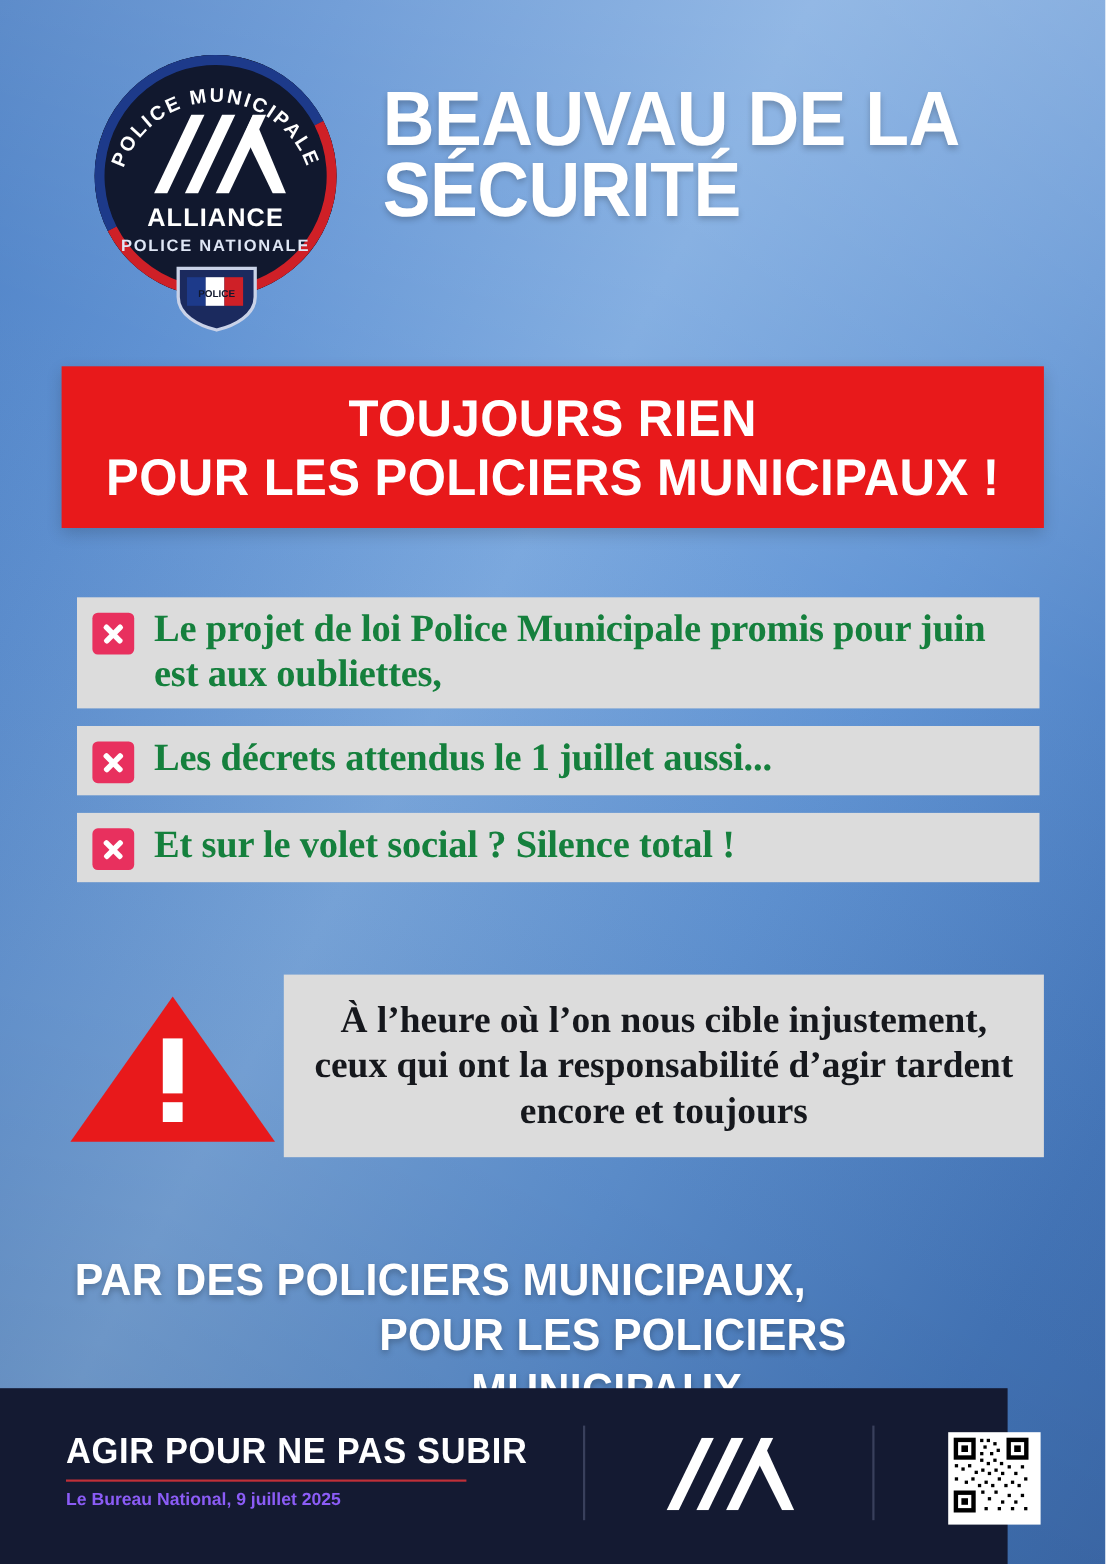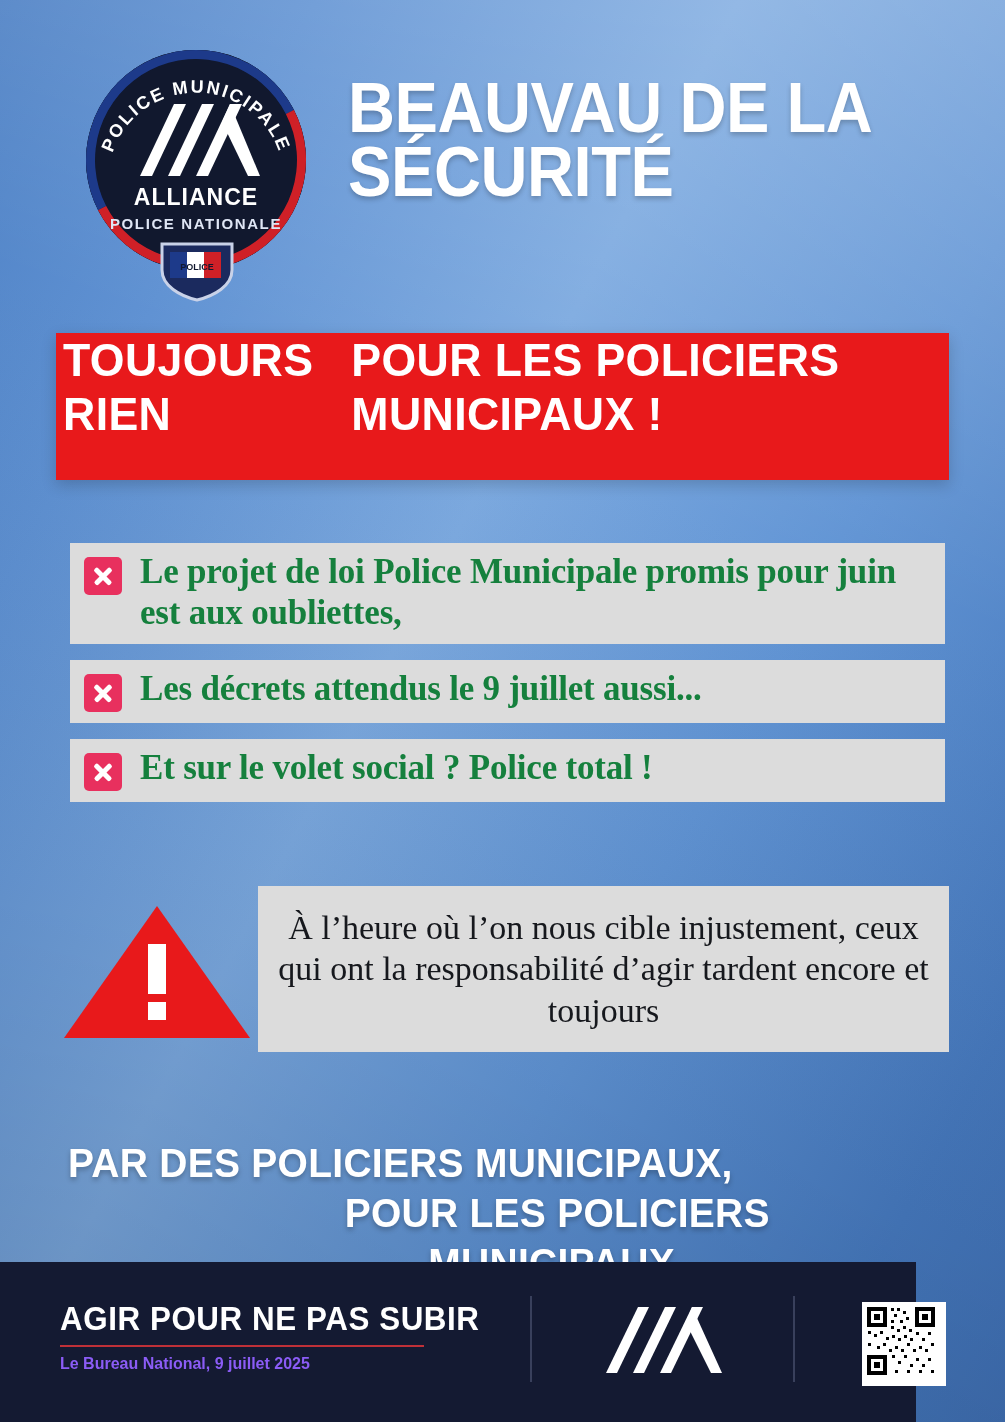--- a/index.html
+++ b/index.html
@@ -134,21 +134,22 @@
 
   
   .red-banner {
     position: absolute;
     left: 56px;
     top: 333px;
     width: 893px;
     height: 147px;
     background: #e8191b;
     display: flex;
-    flex-direction: row;
+    flex-direction: column;
+    align-items: center;
     justify-content: center;
     box-shadow: 0 5px 14px rgba(0,0,0,0.18);
   }
   .red-banner div {
     color: #ffffff;
     font-family: "Liberation Sans Narrow", "Liberation Sans", sans-serif;
     font-weight: bold;
     font-size: 47px;
     line-height: 1.14;
     letter-spacing: 0.4px;
@@ -228,21 +229,21 @@
     height: 166px;
     background: #dcdcdc;
     display: flex;
     align-items: center;
     justify-content: center;
     text-align: center;
   }
   .warn-text {
     color: #16181d;
     font-family: "Liberation Serif", serif;
-    font-weight: normal;
+    font-weight: bold;
     font-size: 34px;
     line-height: 1.22;
     padding: 0 18px;
   }
 
   
   .slogan {
     position: absolute;
     left: 68px;
     top: 1138px;
@@ -373,25 +374,25 @@
     <div>POUR LES POLICIERS MUNICIPAUX !</div>
   </div>
 
   <div class="bullets">
     <div class="bullet-row">
       <span class="xbox"></span>
       <span class="bullet-text">Le projet de loi Police Municipale promis pour juin est aux oubliettes,</span>
     </div>
     <div class="bullet-row">
       <span class="xbox"></span>
-      <span class="bullet-text">Les décrets attendus le 9 juillet aussi...</span>
+      <span class="bullet-text">Les décrets attendus le 1 juillet aussi...</span>
     </div>
     <div class="bullet-row">
       <span class="xbox"></span>
-      <span class="bullet-text">Et sur le volet social ? Police total !</span>
+      <span class="bullet-text">Et sur le volet social ? Silence total !</span>
     </div>
   </div>
 
   <div class="warn-wrap">
     <svg class="warn-triangle" viewBox="0 0 190 140">
       <polygon points="95,4 188,136 2,136" fill="#e8191b"></polygon>
       <rect x="86" y="42" width="18" height="50" fill="#ffffff"></rect>
       <rect x="86" y="100" width="18" height="18" fill="#ffffff"></rect>
     </svg>
     <div class="warn-box">

